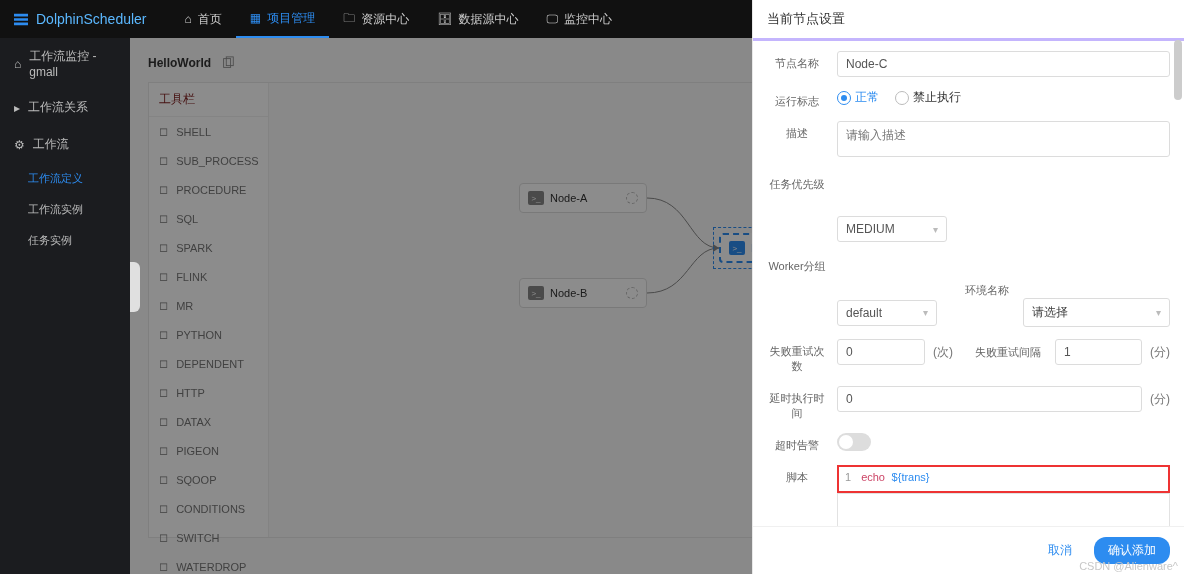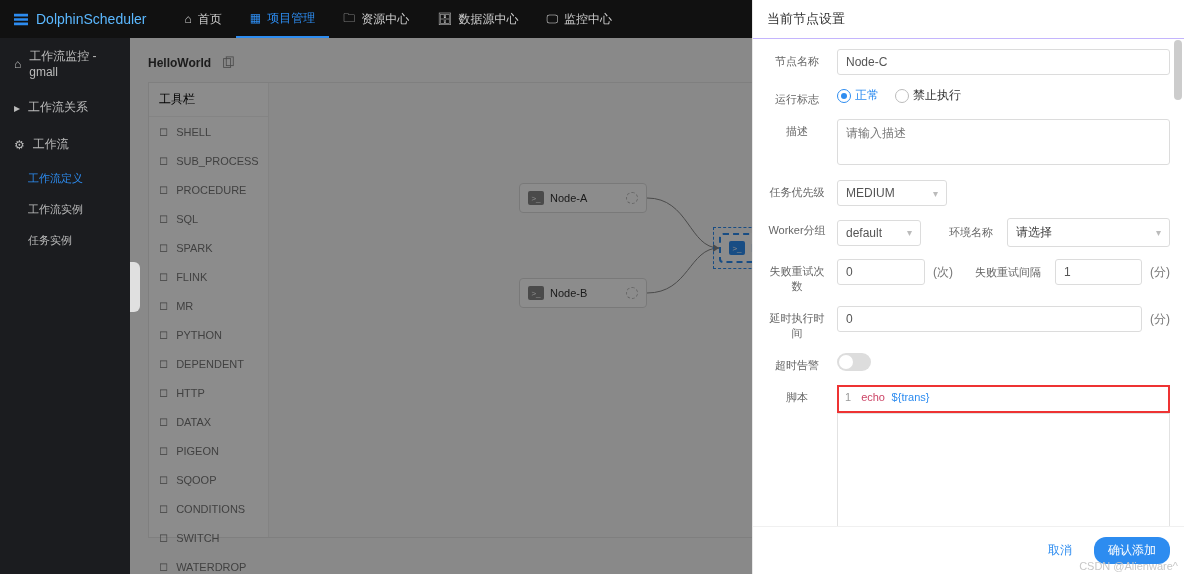--- a/index.html
+++ b/index.html
@@ -12,41 +12,41 @@
 .left { width:130px; background:#1b1c1f; color:#bbb; height:536px; float:left; }
 .left-item { padding:10px 14px; cursor:pointer; display:flex; align-items:center; gap:8px; font-size:12px; }
 .left-sub { padding:8px 14px 8px 28px; cursor:pointer; font-size:11px; }
 .left-sub.active { color:#2d8cf0; }
 .main { margin-left:130px; height:536px; position:relative; background:#fafafa; padding:18px; }
 .crumb { display:flex; align-items:center; gap:10px; margin-bottom:12px; }
 .crumb-title { font-weight:600; }
 .copy-icon { width:14px; height:14px; color:#888; }
 .board { background:#fff; border:1px solid #e8e8e8; height:456px; display:flex; }
 .toolbox { width:120px; border-right:1px solid #eee; }
-.toolbox-title { padding:8px 10px; color:#000000; border-bottom:1px solid #f0f0f0; }
+.toolbox-title { padding:8px 10px; color:#7f1d1d; border-bottom:1px solid #f0f0f0; }
 .tool { padding:8px 10px; display:flex; align-items:center; gap:8px; color:#777; font-size:11px; cursor:grab; }
 .canvas { flex:1; position:relative; background:#fafafa; }
 .node { position:absolute; width:128px; height:30px; background:#fff; border:1px solid #ddd; border-radius:4px; display:flex; align-items:center; padding:0 8px; gap:6px; font-size:11px; cursor:pointer; }
 .node.sel { border:2px dashed #2d8cf0; color:#2d8cf0; }
 .node.sel::before { content:''; position:absolute; left:-8px; right:-8px; top:-8px; bottom:-8px; border:1px dashed #2d8cf0; }
 .node .ico { width:16px; height:14px; background:#888; border-radius:2px; display:inline-flex; align-items:center; justify-content:center; color:#fff; font-size:8px; }
 .node.sel .ico { background:#2d8cf0; }
 .node .nstatus { margin-left:auto; width:12px; height:12px; border:1px dashed #bbb; border-radius:50%; }
 svg.edges { position:absolute; left:0; top:0; width:100%; height:100%; pointer-events:none; }
 .overlay { position:absolute; left:130px; top:38px; right:0; bottom:0; background:rgba(0,0,0,.45); }
 .panel { position:absolute; right:0; top:0; width:432px; height:574px; background:#fff; border-left:1px solid #e8e8e8; display:flex; flex-direction:column; z-index:5; }
-.panel-head { padding:10px 14px; border-bottom:1px solid #c4b5fd; font-size:13px; }
+.panel-head { padding:10px 14px; border-bottom:3px solid #c4b5fd; font-size:13px; }
 .panel-body { flex:1; overflow:auto; padding:10px 14px 0; }
 .frow { display:flex; align-items:flex-start; margin-bottom:12px; }
 .flabel { width:70px; text-align:center; padding-right:10px; color:#666; padding-top:5px; font-size:11px; }
 .fctl { flex:1; }
 .input,.select,.ta { width:100%; border:1px solid #dcdcdc; border-radius:3px; padding:5px 8px; font-size:12px; color:#555; }
-.select { display:flex; justify-content:space-between; align-items:center; cursor:pointer; background:#fff; }
+.select { display:flex; justify-content:space-between; align-items:center; cursor:pointer; background:#fff;margin-top:44px; }
 .chev { color:#bbb; font-size:10px; }
-.ta { height:46px; resize:none; }
+.ta { height:36px; resize:none; }
 .radio { display:flex; gap:16px; align-items:center; font-size:12px; }
 .radio span { display:flex; align-items:center; gap:4px; cursor:pointer; }
 .rdot { width:14px; height:14px; border:1px solid #bbb; border-radius:50%; display:inline-block; position:relative; }
 .rdot.on { border-color:#2d8cf0; }
 .rdot.on::after { content:''; position:absolute; left:3px; top:3px; width:6px; height:6px; background:#2d8cf0; border-radius:50%; }
 .twocol { display:flex; gap:8px; align-items:center; }
 .twocol .input { flex:1; }
 .unit { color:#777; font-size:12px; }
 .switch { width:34px; height:18px; background:#ddd; border-radius:9px; position:relative; cursor:pointer; }
 .switch::after { content:''; width:14px; height:14px; background:#fff; border-radius:50%; position:absolute; left:2px; top:2px; }
@@ -252,21 +252,21 @@
       <div class="fctl" style="max-width:110px">
           <div class="select">
             <span>MEDIUM</span>
             <span class="chev">▾</span>
           </div>
         </div>
     </div>
     <div class="frow">
       <div class="flabel">Worker分组</div>
       <div class="fctl twocol">
-        <div class="select" style="width:84px">
+        <div class="select" style="width:100px">
             <span>default</span>
             <span class="chev">▾</span>
           </div>
         <div class="flabel" style="width:auto;padding:0 6px 0 20px">环境名称</div>
         <div class="select" style="flex:1">
             <span style="color:#404040">请选择</span>
             <span class="chev">▾</span>
           </div>
       </div>
     </div>

